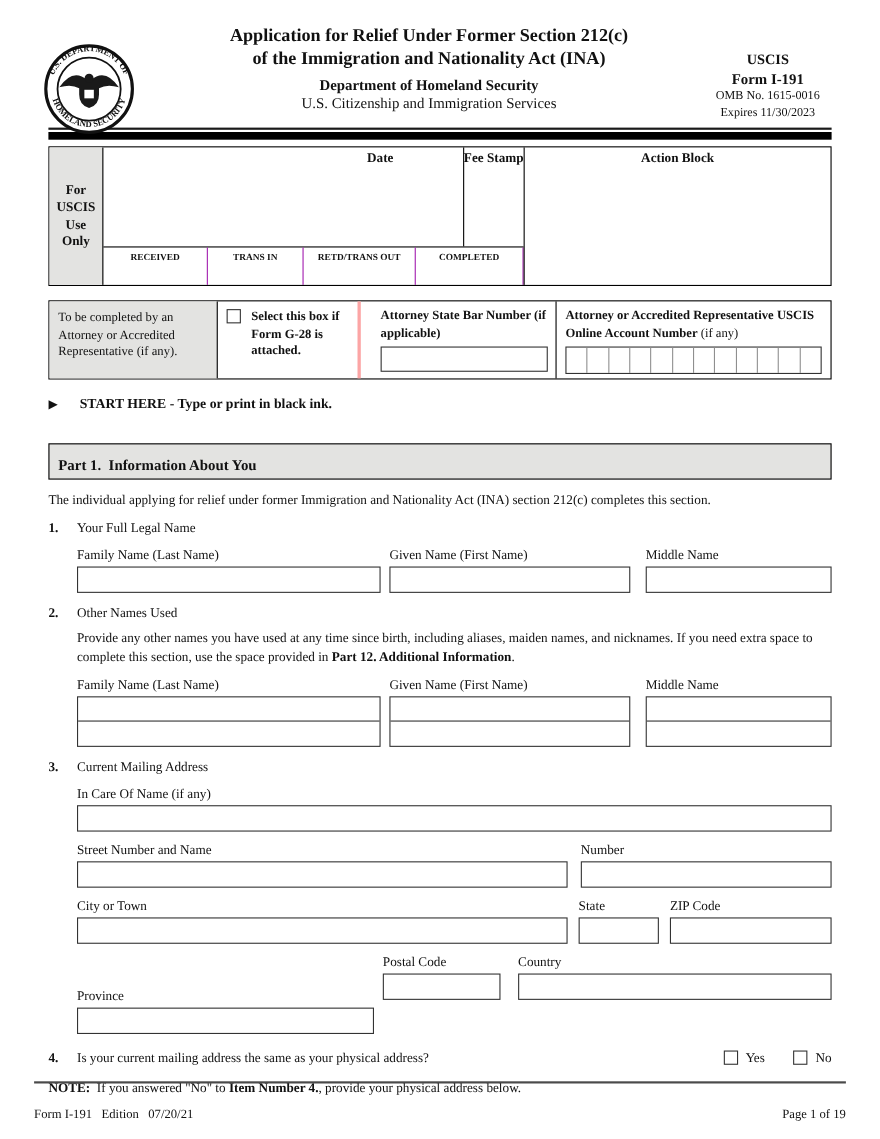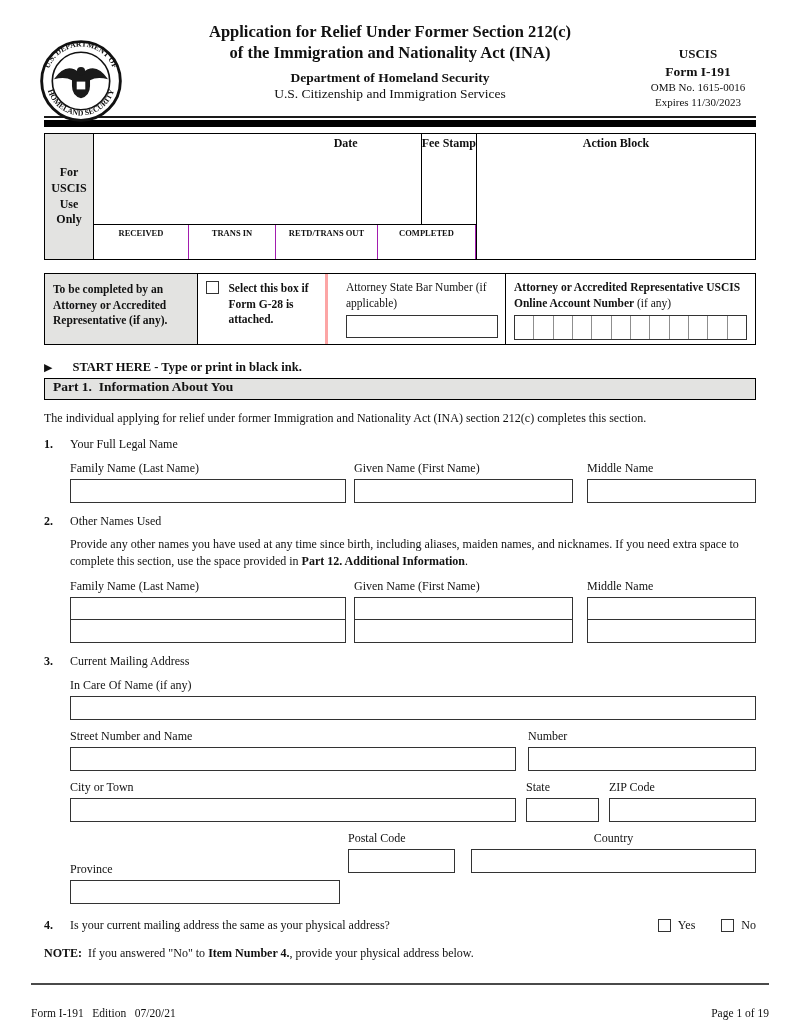--- a/index.html
+++ b/index.html
@@ -39,55 +39,55 @@
   .use-date { width:151px; border-right:1px solid #000; }
   .use-fee { flex:1; }
   .cell-h { text-align:center; font-weight:bold; font-size:12px; padding-top:2px; }
   .use-sub { height:35px; border-top:1px solid #000; display:flex; }
   .use-sub > div { border-right:1px solid #a21caf; font-weight:bold; font-size:8.5px; text-align:center; padding-top:3px; }
   .sub-received { width:95px; } .sub-transin { width:87px; } .sub-retd { width:102px; } .sub-completed { width:98px; }
   .use-action { flex:1; border-left:1px solid #000; }
 
   
   .atty { margin-top:13px; border:1.5px solid #000; height:72px; display:flex; font-size:11.5px; }
-  .atty-side { width:160px; background:#e3e3e1; border-right:1px solid #000; font-weight:bold; padding:8px 6px 0 8px; line-height:1.35; }
+  .atty-side { width:160px; background:#e3e3e1; border-right:1px solid #000; font-weight:normal; padding:8px 6px 0 8px; line-height:1.35; }
   .atty-g28 { width:135px; border-right:3px solid #fca5a5; padding:7px 4px 0 8px; display:flex; gap:9px; }
   .atty-g28 .txt { font-weight:bold; line-height:1.35; }
-  .atty-bar { width:168px; border-right:1px solid #000; padding:6px 8px 0 8px; font-weight:normal; line-height:1.35;margin-left:10px; }
+  .atty-bar { width:168px; border-right:1px solid #000; padding:6px 8px 0 8px; font-weight:bold; line-height:1.35;margin-left:10px; }
   .atty-acct { flex:1; padding:6px 8px 0 8px; line-height:1.35; }
   .cb { width:13px; height:13px; border:1px solid #333; background:#fff; flex:none; }
   .bar-input { margin-top:4px; width:152px; height:23px; border:1px solid #333; background:#fff; }
   .acct-box { margin-top:4px; width:233px; height:25px; border:1.5px solid #333; display:flex; background:#fff; }
   .acct-cell { flex:1; }
   .acct-cell + .acct-cell { border-left:1px solid #8f8f8f; }
 
   
   .start-here { margin-top:15px; display:flex; align-items:center; gap:20px; font-weight:bold; font-size:12.5px; }
   .start-arrow { font-size:11px; }
-  .part-bar { margin-top:3px; background:#e3e3e1; border:1.5px solid #000; font-weight:bold; font-size:13.5px; padding:0 8px 4px 8px; }
+  .part-bar { margin-top:28px; background:#e3e3e1; border:1.5px solid #000; font-weight:bold; font-size:13.5px; padding:11px 8px 4px 8px; }
   .intro { margin-top:11px; font-size:12px; }
 
   
   .item { display:flex; margin-top:11px; font-size:12px; }
   .item-num { width:26px; font-weight:bold; flex:none; }
   .item-body { flex:1; }
   .indent { margin-left:26px; }
   .f-label { font-size:12px; margin-bottom:3px; }
   .input { height:24px; border:1px solid #333; background:#fff; }
   .input-stack { height:46px; border:1px solid #333; background:#fff; }
   .input-stack .half { height:50%; border-bottom:1px solid #333; }
   .row { display:flex; margin-top:9px; }
   .w-family { width:276px; } .w-given { width:219px; margin-left:8px; } .w-middle { flex:1; margin-left:14px; }
   .w-street { width:446px; }
   .apt-group { width:96px; margin-left:13px; display:flex; gap:9px; }
   .apt-col { text-align:left; }
   .apt-col .cb { margin-top:4px; }
   .w-number { flex:1; margin-left:12px; }
   .w-city { width:446px; } .w-state { width:73px; margin-left:10px; } .w-zip { flex:1; margin-left:10px; }
-  .w-prov { width:270px;margin-top:31px; } .w-postal { width:107px; margin-left:8px; } .w-country { flex:1; margin-left:16px;text-align:center; }
+  .w-prov { width:270px;margin-top:31px; } .w-postal { width:107px; margin-left:8px; } .w-country { flex:1; margin-left:16px; }
   .desc { font-size:12px; margin-top:7px; line-height:1.4; }
 
   .q4 { display:flex; align-items:center; margin-top:14px; font-size:12px; }
   .yn { display:flex; align-items:center; margin-left:auto; gap:7px; }
   .yn .gap { width:12px; }
   .note { margin-top:13px; font-size:12px; }
 
   
   .footer { position:absolute; left:31px; right:31px; top:983px; border-top:2px solid #4a4a4a; padding-top:22px; display:flex; font-size:11.5px; }
   .footer .right { margin-left:auto; }

